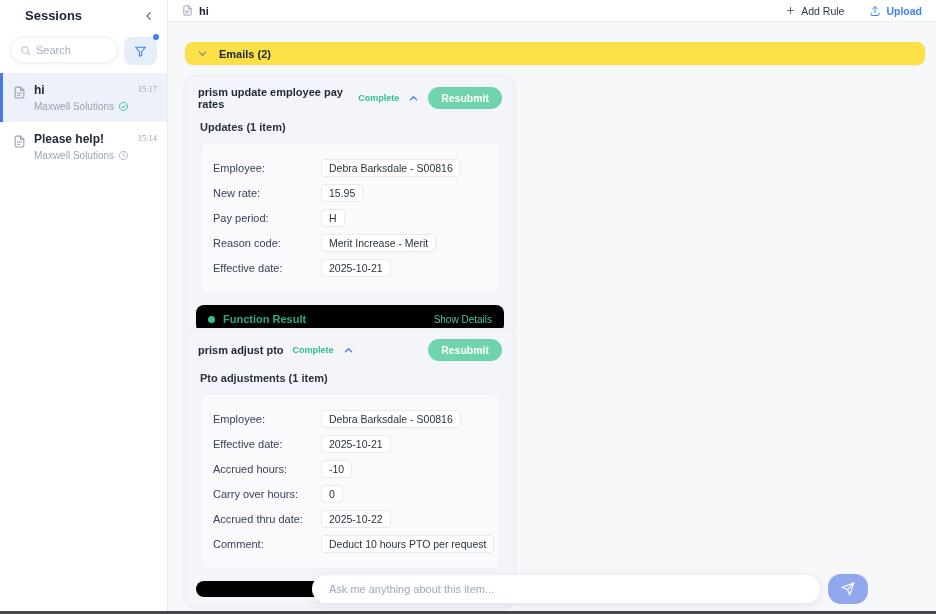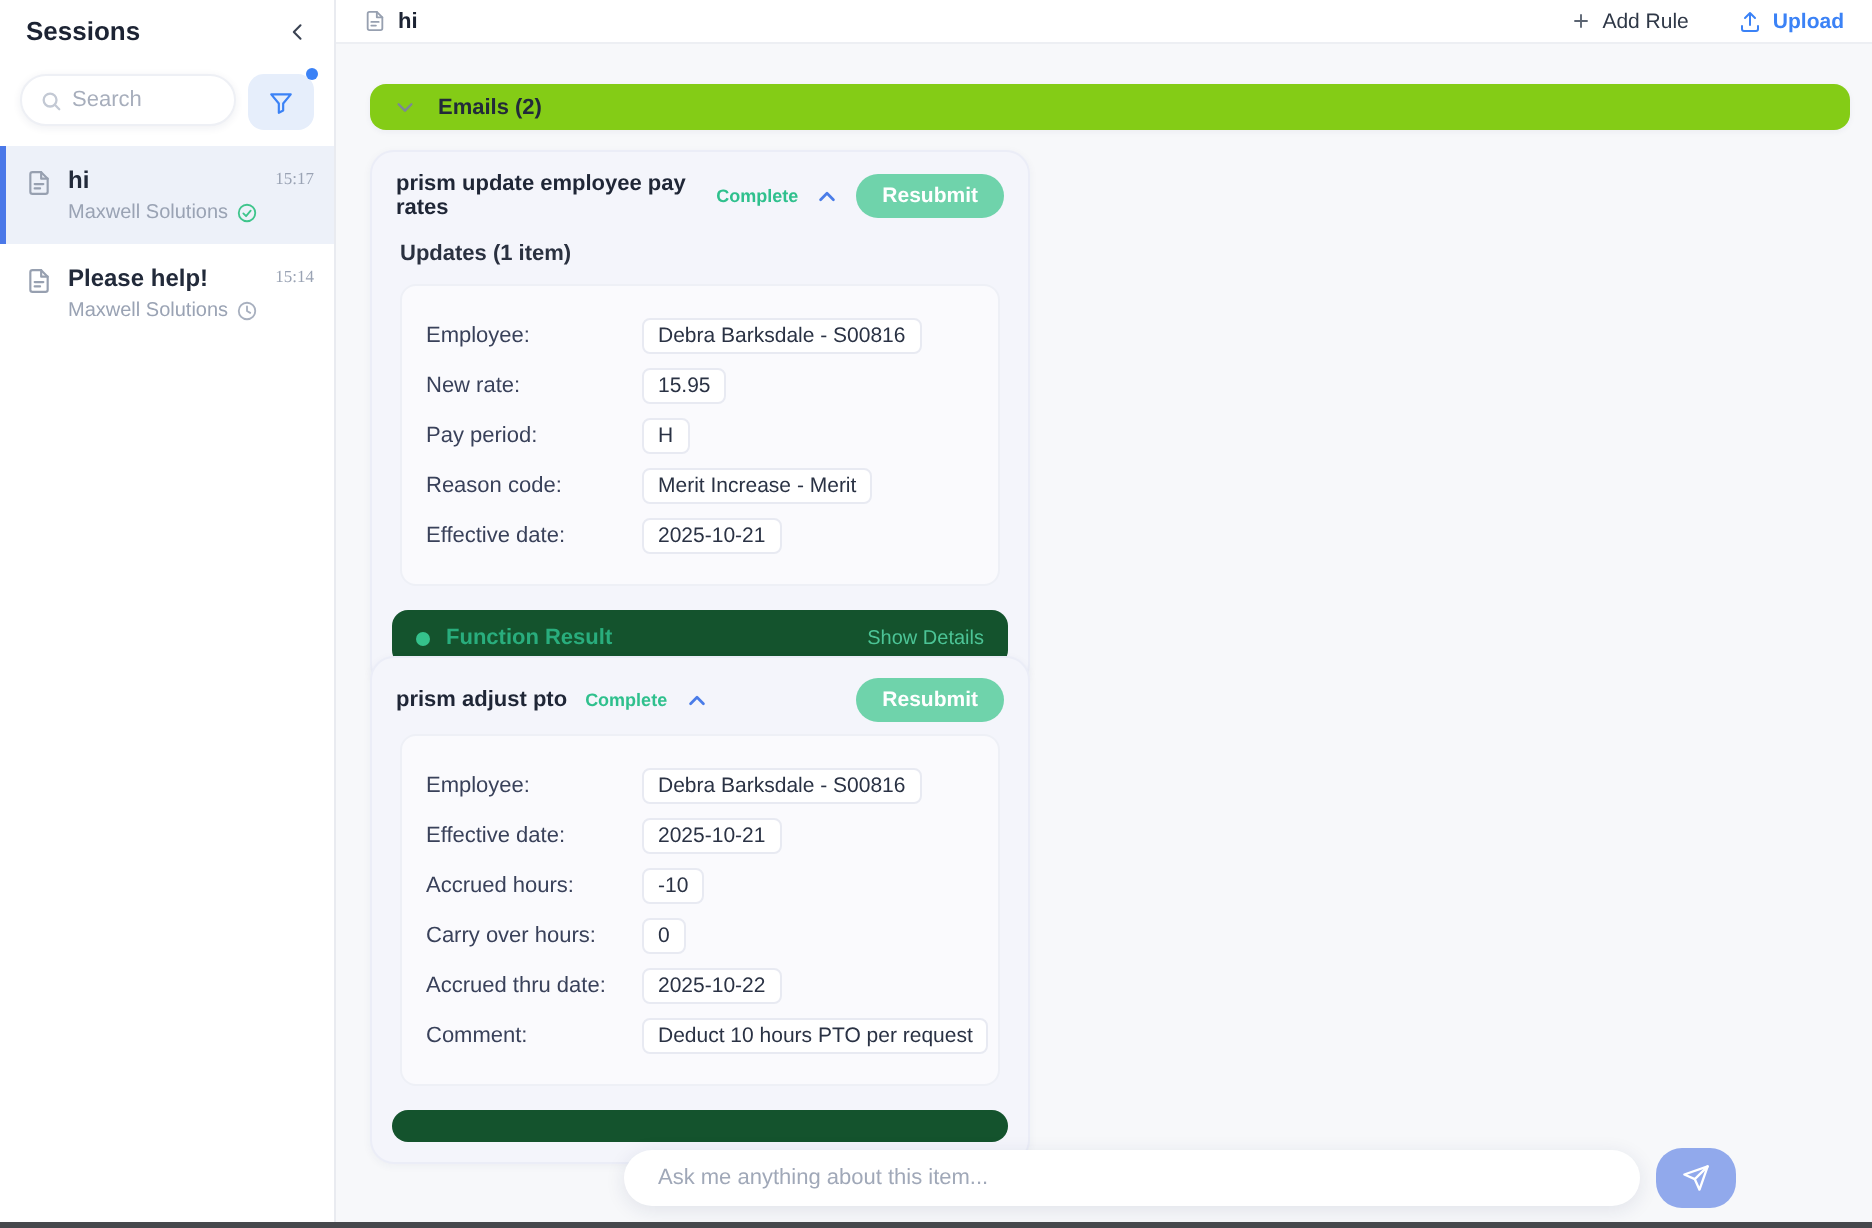--- a/index.html
+++ b/index.html
@@ -8,21 +8,21 @@
     font-family:"Liberation Sans", sans-serif;
     background:#f7f8fa;
     position:relative;
     overflow:hidden;
     color:#222a3a;
   }
   .app { position:absolute; inset:0; }
 
   
   .sidebar { position:absolute; left:0; top:0; width:168px; height:100%; background:#fff; border-right:1px solid #e9ebf0; z-index:2; }
-  .sb-header { height:27px; display:flex; align-items:center; justify-content:space-between; padding:4px 13px 0 13px; }
+  .sb-header { height:27px; display:flex; align-items:center; justify-content:space-between; padding:4px 13px 0 25px; }
   .sb-title { font-size:13px; font-weight:bold; color:#1c2333; }
   .collapse-btn { cursor:pointer; display:flex; align-items:center; }
   .search-row { display:flex; gap:6px; padding:10px 10px 8px 10px; align-items:flex-start; }
   .search-box { flex:1; height:26px; background:#fff; border:1px solid #eef0f5; border-radius:13px; box-shadow:0 1px 4px rgba(30,40,90,0.07); display:flex; align-items:center; padding:0 9px; gap:5px; }
   .search-box input { border:none; outline:none; width:72px; font-size:11px; color:#333; background:transparent; font-family:"Liberation Sans", sans-serif; }
   .search-box input::placeholder { color:#a7aebc; }
   .filter-btn { position:relative; width:33px; height:28px; background:#e6eefb; border-radius:8px; display:flex; align-items:center; justify-content:center; cursor:pointer; }
   .notif-dot { position:absolute; top:-3px; right:-2px; width:6px; height:6px; border-radius:50%; background:#3b82f6; }
   .session { position:relative; display:flex; padding:10px 10px 10px 13px; gap:8px; cursor:pointer; }
   .session.selected { background:#edf1f9; }
@@ -35,37 +35,37 @@
   
   .main { position:absolute; left:168px; right:0; top:0; bottom:0; }
   .main-header { height:22px; background:#fff; border-bottom:1px solid #edeff3; display:flex; align-items:center; padding:0 14px; }
   .mh-left { display:flex; gap:6px; align-items:center; }
   .mh-title { font-size:11px; font-weight:bold; color:#1c2333; }
   .mh-right { margin-left:auto; display:flex; align-items:center; gap:25px; }
   .add-rule { display:flex; gap:6px; align-items:center; font-size:10.5px; color:#2f3847; cursor:pointer; }
   .upload-btn { display:flex; gap:5px; align-items:center; font-size:10.5px; color:#3b82f6; font-weight:bold; cursor:pointer; }
 
   .content { position:absolute; top:22px; left:0; right:0; bottom:3px; background:#f7f8fa; overflow:hidden; }
-  .emails-bar { position:absolute; left:17px; right:11px; top:20px; height:23px; background:#84cc16; border-radius:8px; display:flex; align-items:center; gap:11px; padding:0 12px; box-shadow:0 1px 3px rgba(30,40,90,0.05); cursor:pointer;text-align:center; }
+  .emails-bar { position:absolute; left:17px; right:11px; top:20px; height:23px; background:#fde047; border-radius:8px; display:flex; align-items:center; gap:11px; padding:0 12px; box-shadow:0 1px 3px rgba(30,40,90,0.05); cursor:pointer;text-align:center; }
   .emails-label { font-size:11px; font-weight:bold; color:#222a3a; }
 
   .card { position:absolute; left:17px; width:330px; background:#f4f5fb; border:1px solid #ebedf7; border-radius:12px; box-shadow:0 1px 4px rgba(40,50,100,0.05); }
   .card-1 { top:53px; }
   .card-2 { top:306px; }
   .card-header { display:flex; align-items:center; gap:9px; padding:10px 12px 6px 12px; }
   .card-title { font-size:11px; font-weight:bold; color:#1f2636; }
   .card-status { font-size:9px; font-weight:bold; color:#2fc08d; }
   .chev-up { display:flex; align-items:center; cursor:pointer; }
   .resubmit { margin-left:auto; background:#6fd3ab; color:#fff; font-size:10.5px; font-weight:bold; padding:5px 13px; border-radius:999px; border:none; cursor:pointer; font-family:"Liberation Sans", sans-serif; }
   .section-label { font-size:11px; font-weight:bold; color:#2a3140; padding:5px 14px 9px; }
   .panel { margin:0 14px; background:#fafafd; border:1px solid #eef0f6; border-radius:8px; padding:9px 12px; }
   .field-row { display:flex; align-items:center; margin:6px 0; min-height:19px; }
   .field-label { width:108px; font-size:11px; color:#39415a; flex-shrink:0; }
   .field-value { background:#fff; border:1px solid #e8eaf2; border-radius:4px; padding:2px 7px; font-size:10.5px; color:#2a3244; white-space:nowrap;text-align:center; }
-  .fn-result { margin:12px 10px 10px; background:#14532d; border-radius:8px; padding:8px 12px; display:flex; align-items:center; gap:8px; }
+  .fn-result { margin:12px 10px 10px; background:#000000; border-radius:8px; padding:8px 12px; display:flex; align-items:center; gap:8px; }
   .fn-dot { width:7px; height:7px; border-radius:50%; background:#35c28c; flex-shrink:0; }
   .fn-label { font-size:11px; font-weight:bold; color:#29ad7d; }
   .fn-details { margin-left:auto; font-size:10px; color:#4cc496; cursor:pointer; }
 
   
   .chat-bar { position:absolute; left:144px; bottom:8px; width:508px; height:28px; background:#fff; border-radius:14px; box-shadow:0 2px 10px rgba(30,40,90,0.10); display:flex; align-items:center; padding:0 17px; z-index:10; }
   .chat-bar input { flex:1; border:none; outline:none; font-size:11px; color:#333; background:transparent; font-family:"Liberation Sans", sans-serif; }
   .chat-bar input::placeholder { color:#a0a8b8; }
   .send-btn { position:absolute; left:660px; bottom:7px; width:40px; height:30px; border-radius:13px; background:#91a9ec; border:none; display:flex; align-items:center; justify-content:center; cursor:pointer; z-index:10; }
 
@@ -230,20 +230,21 @@
         <div class="card-header">
           <span class="card-title">prism adjust pto</span>
           <span class="card-status">Complete</span>
           <span class="chev-up">
             <svg width="11" height="11" viewBox="0 0 24 24" fill="none" stroke="#4a7ce8" stroke-width="3" stroke-linecap="round" stroke-linejoin="round">
                 <polyline points="5 15 12 8 19 15"></polyline>
               </svg>
           </span>
           <button class="resubmit">Resubmit</button>
         </div>
+        <div class="section-label">Pto adjustments (1 item)</div>
         <div class="panel">
 
             <div class="field-row">
               <span class="field-label">Employee:</span>
               <span class="field-value">Debra Barksdale - S00816</span>
             </div>
 
 
             <div class="field-row">
               <span class="field-label">Effective date:</span>

